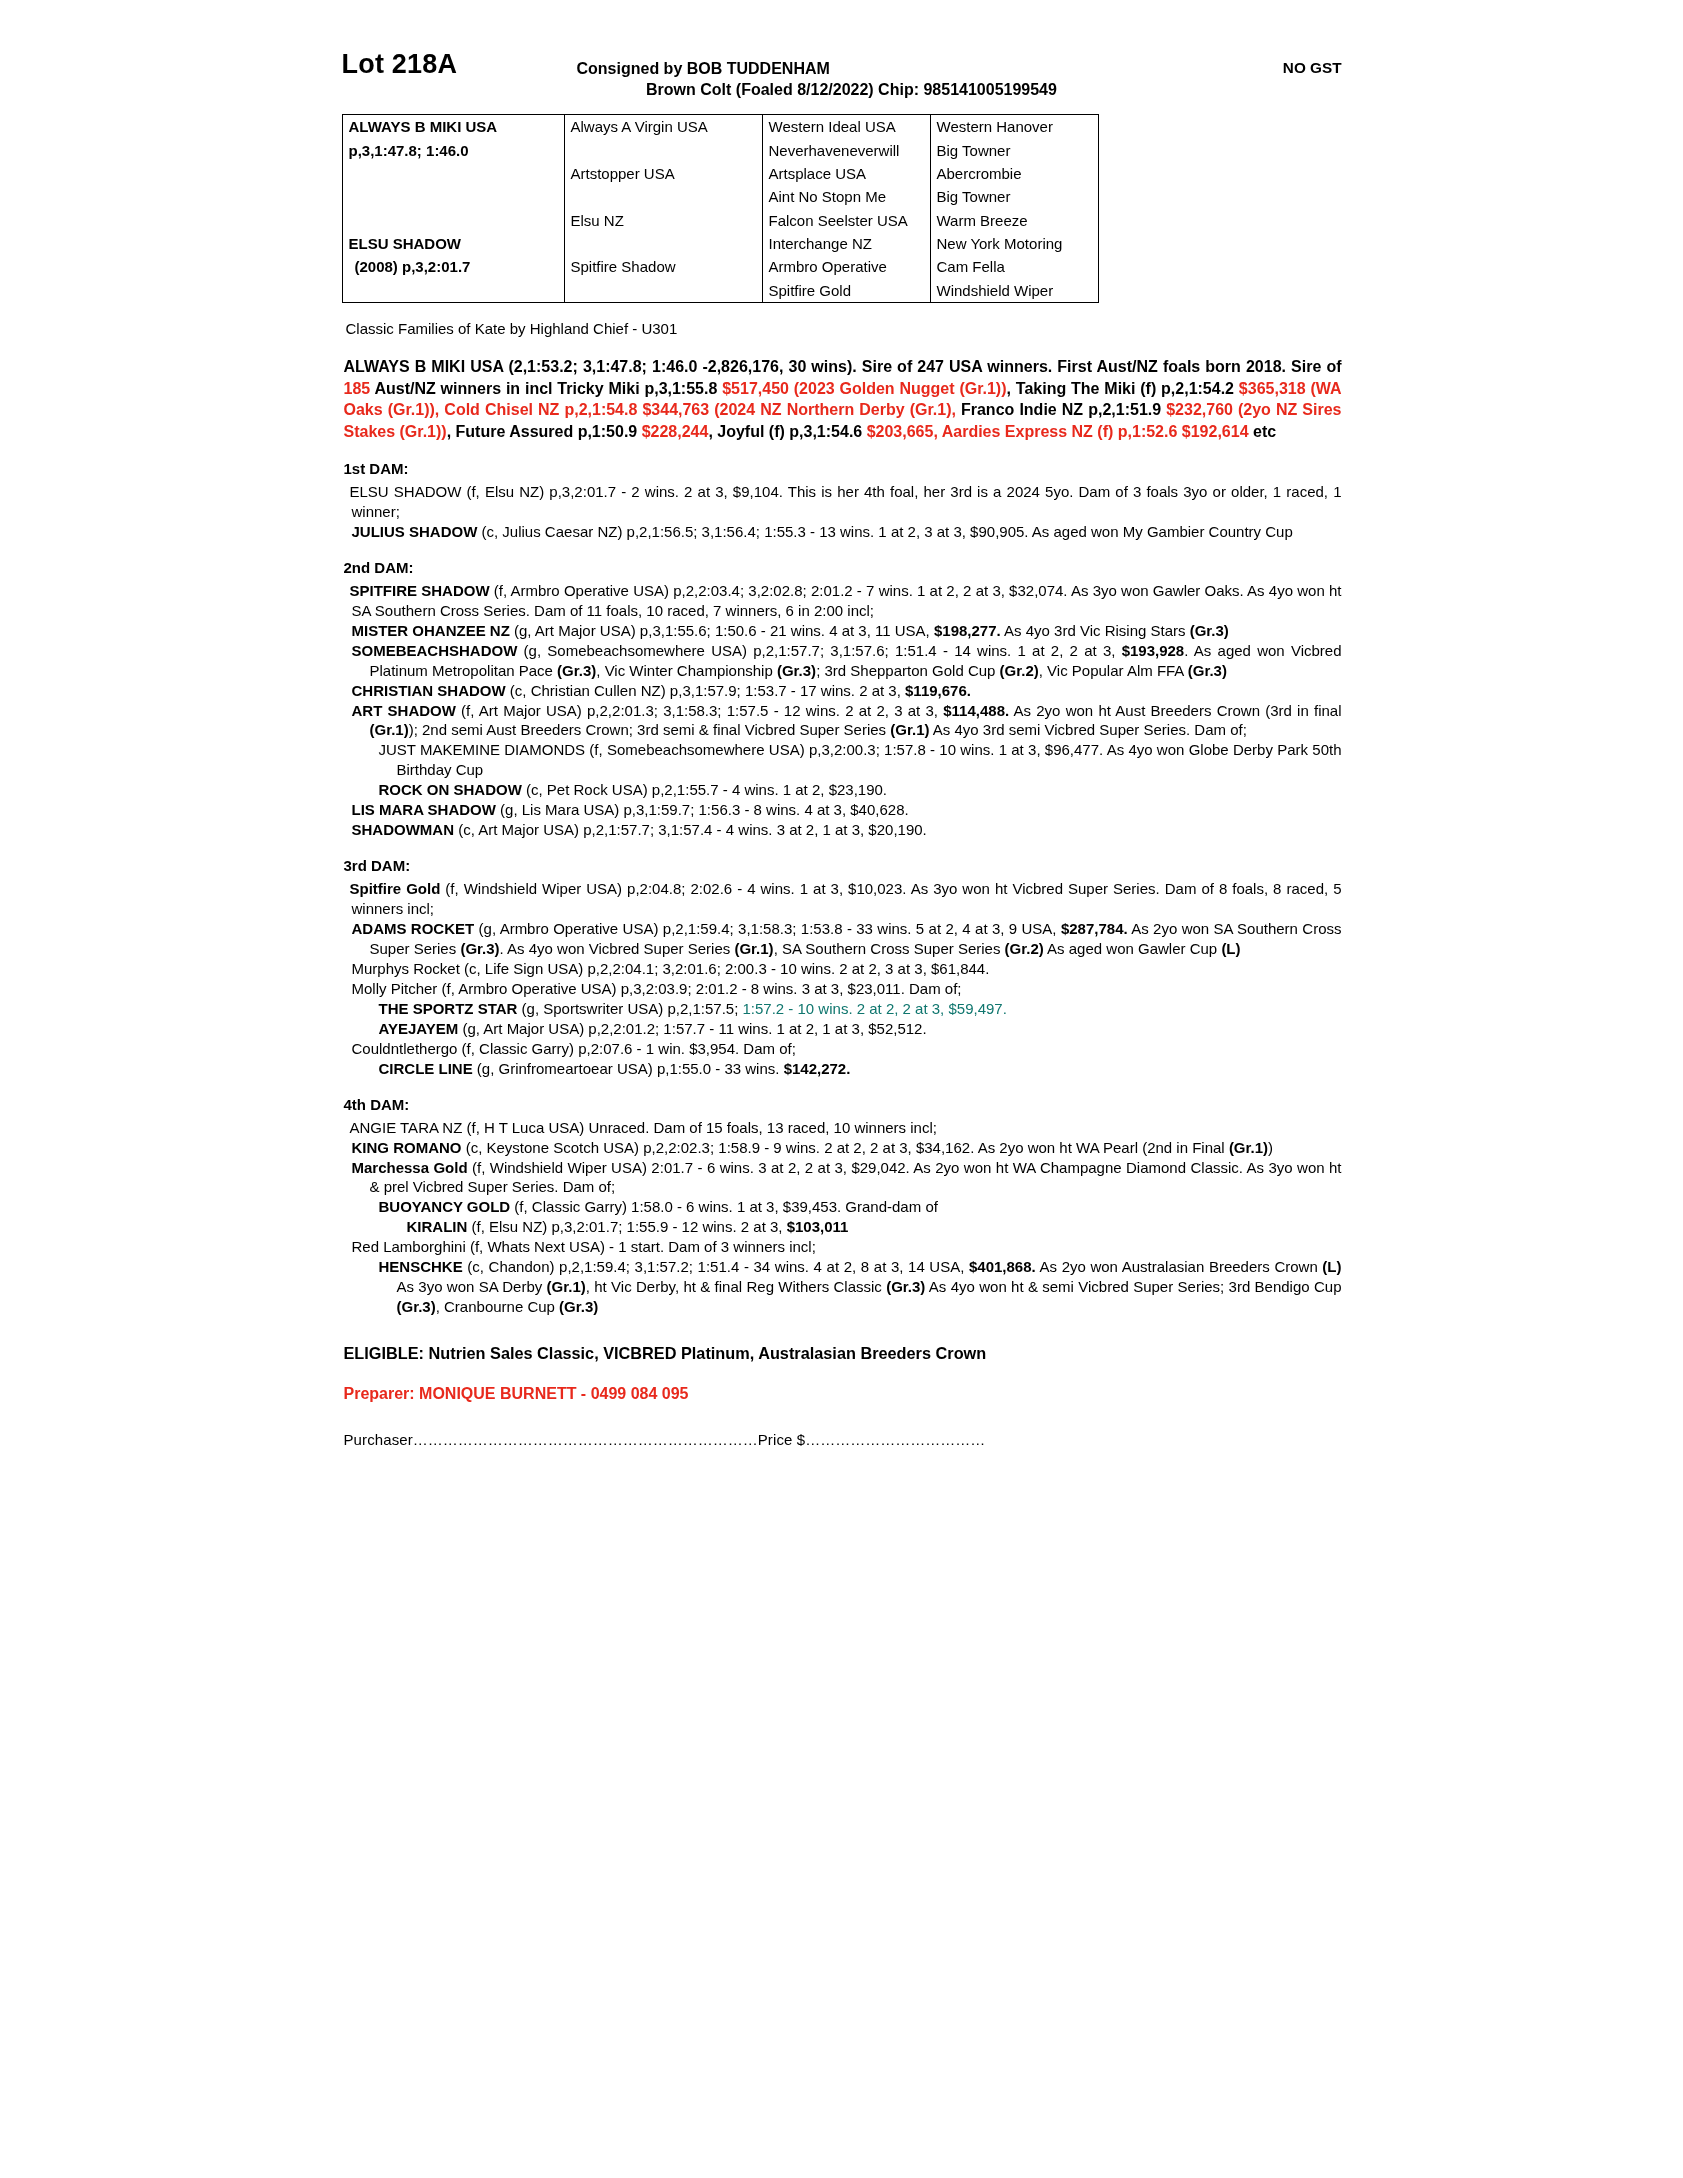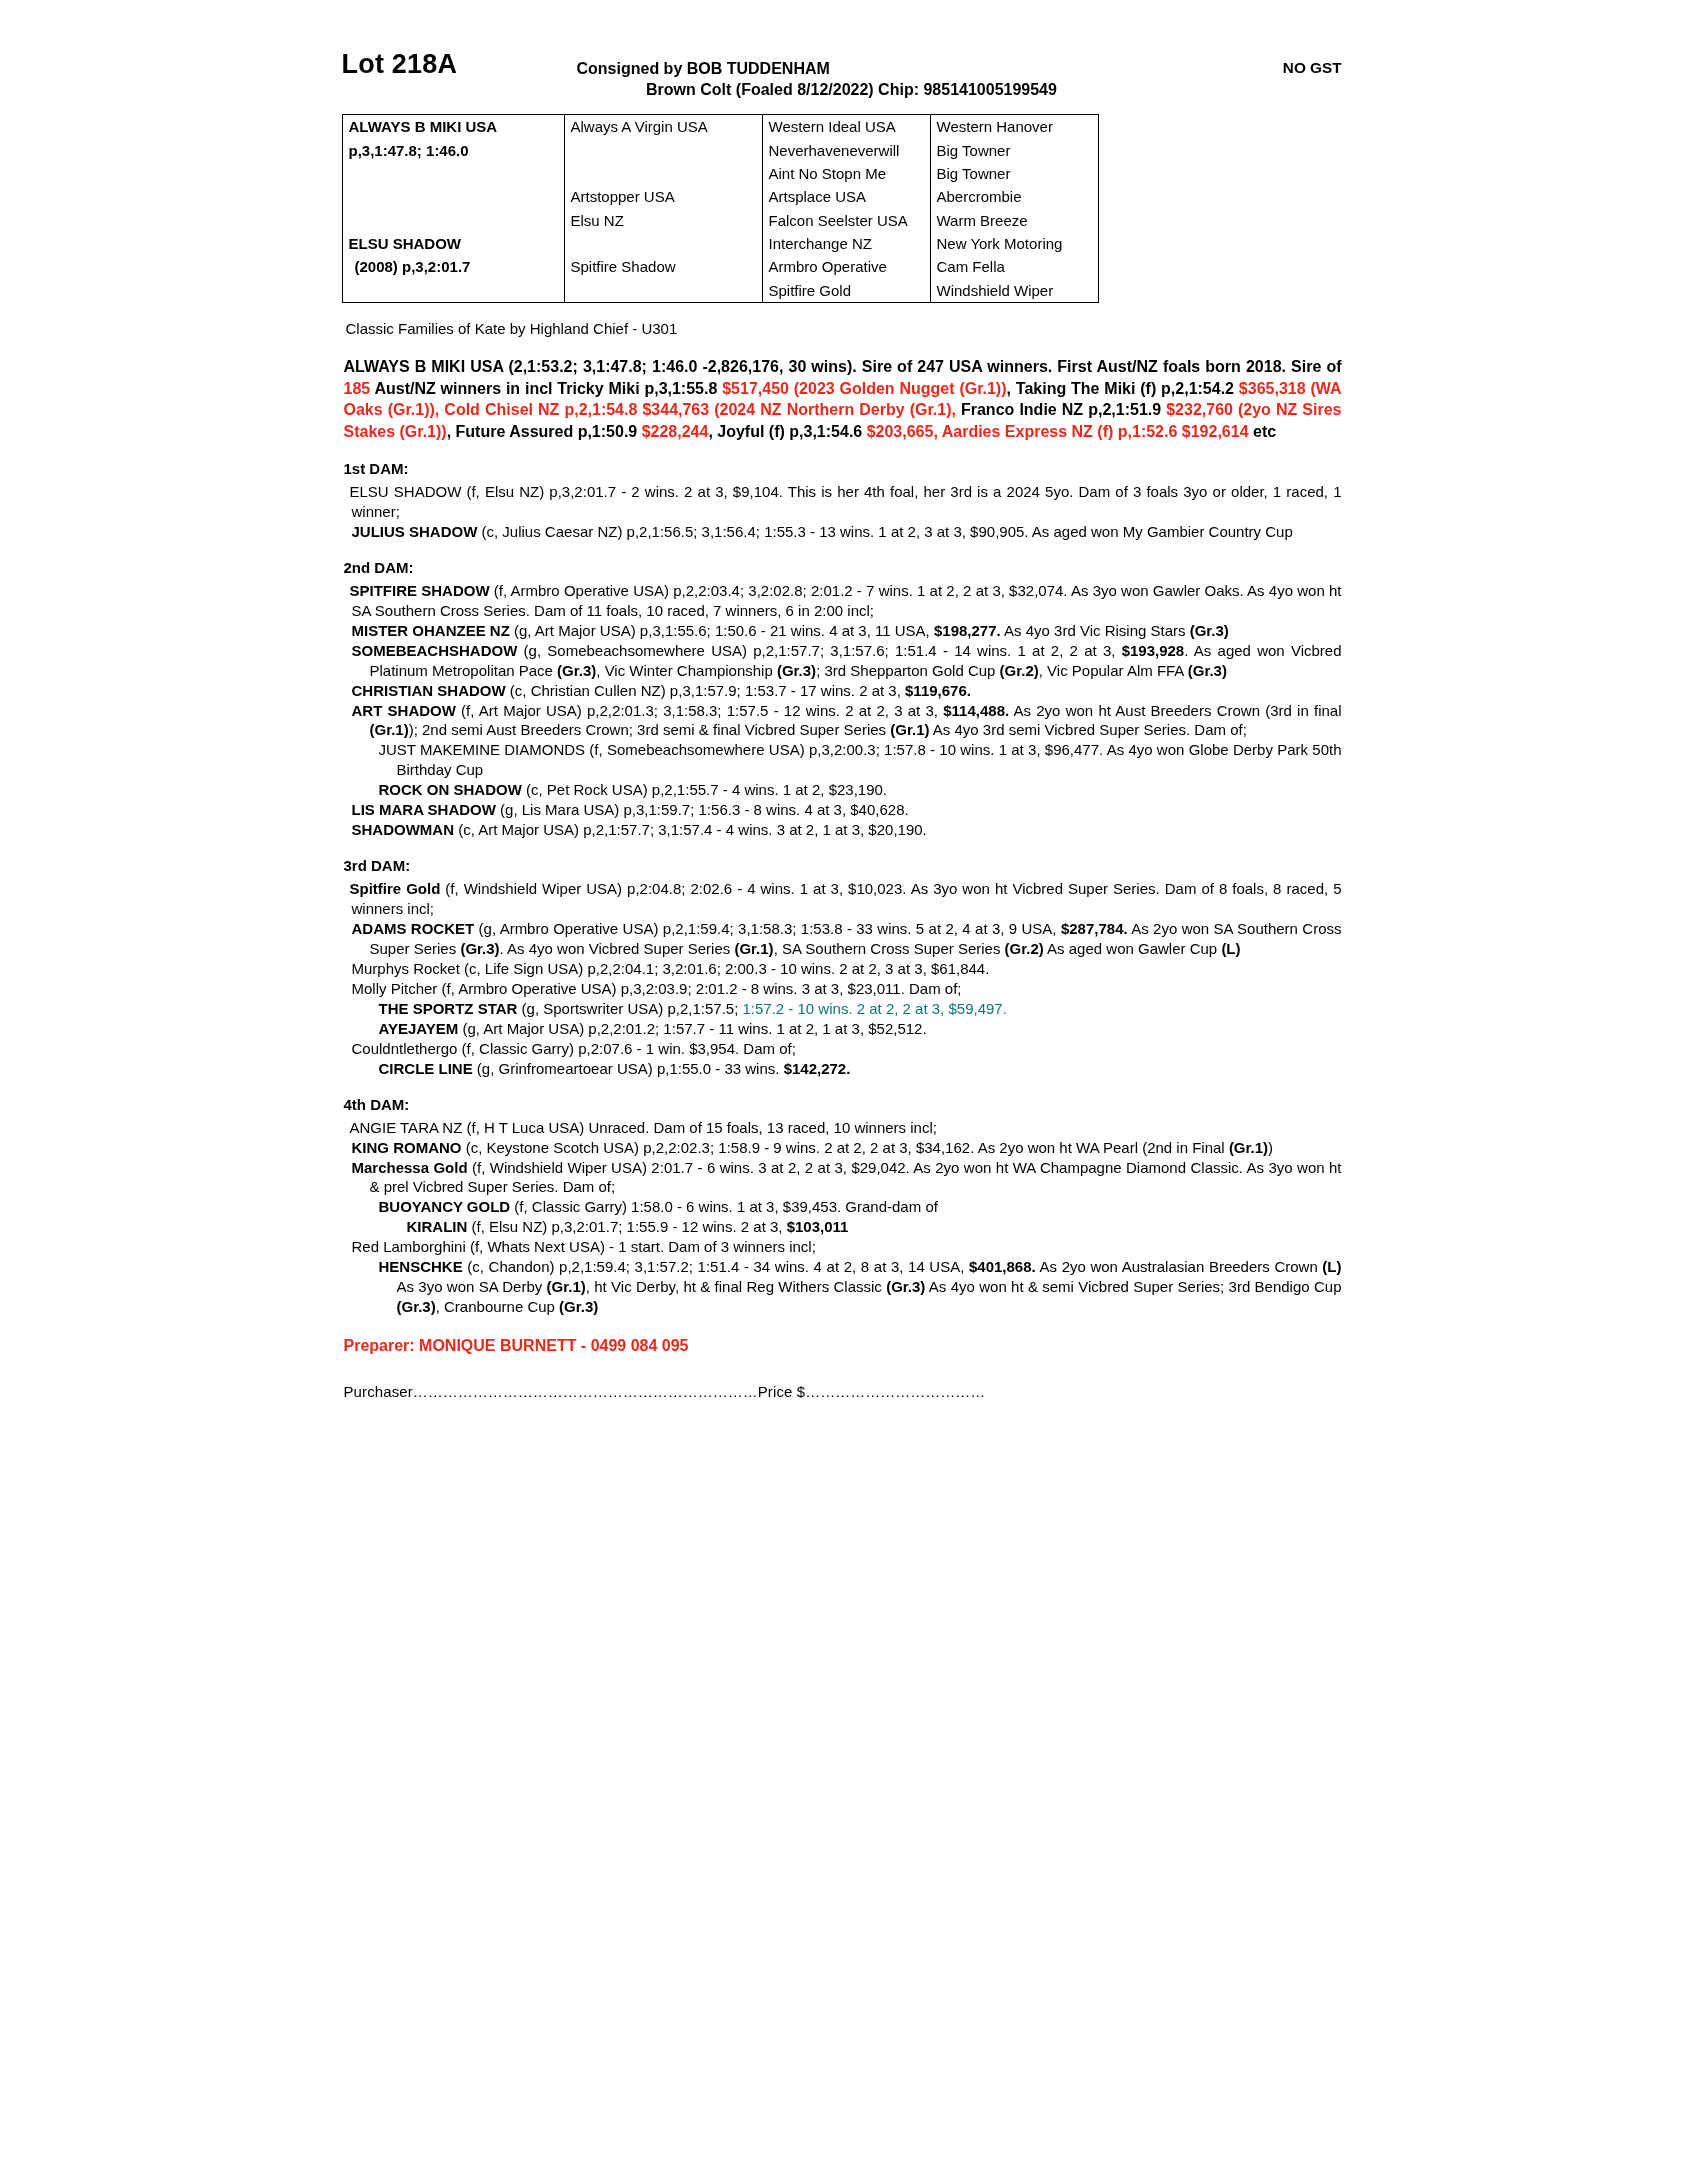--- a/index.html
+++ b/index.html
@@ -158,29 +158,29 @@
           <tr>
             <td class="col1">
               <div class="sire-name">p,3,1:47.8; 1:46.0</div>
             </td>
             <td class="col2"></td>
             <td class="col3">Neverhaveneverwill</td>
             <td class="col4">Big Towner</td>
           </tr>
           <tr>
             <td class="col1"></td>
-            <td class="col2"></td>
-            <td class="col3">Aint No Stopn Me</td>
-            <td class="col4">Big Towner</td>
-          </tr>
-          <tr>
-            <td class="col1"></td>
             <td class="col2">Artstopper USA</td>
             <td class="col3">Artsplace USA</td>
             <td class="col4">Abercrombie</td>
+          </tr>
+          <tr>
+            <td class="col1"></td>
+            <td class="col2"></td>
+            <td class="col3">Aint No Stopn Me</td>
+            <td class="col4">Big Towner</td>
           </tr>
           <tr>
             <td class="col1"></td>
             <td class="col2">Elsu NZ</td>
             <td class="col3">Falcon Seelster USA</td>
             <td class="col4">Warm Breeze</td>
           </tr>
           <tr>
             <td class="col1">
               <div class="dam-name">ELSU SHADOW</div>
@@ -237,20 +237,21 @@
         <div class="dam-head">4th DAM:</div>
         <div class="entry lvl0"><span>ANGIE TARA NZ (f, H T Luca USA) Unraced. Dam of 15 foals, 13 raced, 10 winners incl;</span></div>
         <div class="entry lvl1"><span style="font-weight: bold;">KING ROMANO</span><span> (c, Keystone Scotch USA) p,2,2:02.3; 1:58.9 - 9 wins. 2 at 2, 2 at 3, $34,162. As 2yo won ht WA Pearl (2nd in Final </span><span style="font-weight: bold;">(Gr.1)</span><span>)</span></div>
         <div class="entry lvl1"><span style="font-weight: bold;">Marchessa Gold</span><span> (f, Windshield Wiper USA) 2:01.7 - 6 wins. 3 at 2, 2 at 3, $29,042. As 2yo won ht WA Champagne Diamond Classic. As 3yo won ht &amp; prel Vicbred Super Series. Dam of;</span></div>
         <div class="entry lvl2"><span style="font-weight: bold;">BUOYANCY GOLD</span><span> (f, Classic Garry) 1:58.0 - 6 wins. 1 at 3, $39,453. Grand-dam of</span></div>
         <div class="entry lvl3"><span style="font-weight: bold;">KIRALIN</span><span> (f, Elsu NZ) p,3,2:01.7; 1:55.9 - 12 wins. 2 at 3, </span><span style="font-weight: bold;">$103,011</span></div>
         <div class="entry lvl1"><span>Red Lamborghini (f, Whats Next USA) - 1 start. Dam of 3 winners incl;</span></div>
         <div class="entry lvl2"><span style="font-weight: bold;">HENSCHKE</span><span> (c, Chandon) p,2,1:59.4; 3,1:57.2; 1:51.4 - 34 wins. 4 at 2, 8 at 3, 14 USA, </span><span style="font-weight: bold;">$401,868.</span><span> As 2yo won Australasian Breeders Crown </span><span style="font-weight: bold;">(L)</span><span> As 3yo won SA Derby </span><span style="font-weight: bold;">(Gr.1)</span><span>, ht Vic Derby, ht &amp; final Reg Withers Classic </span><span style="font-weight: bold;">(Gr.3)</span><span> As 4yo won ht &amp; semi Vicbred Super Series; 3rd Bendigo Cup </span><span style="font-weight: bold;">(Gr.3)</span><span>, Cranbourne Cup </span><span style="font-weight: bold;">(Gr.3)</span></div>
       </div>
 
+    <div class="eligible">ELIGIBLE: Nutrien Sales Classic, VICBRED Platinum, Australasian Breeders Crown</div>
     <div class="preparer">Preparer: MONIQUE BURNETT - 0499 084 095</div>
     <div class="purchaser">
       <span>Purchaser</span><span class="dots">……………………………………………………………</span><span>Price $</span><span class="dots">………………………………</span>
     </div>
 
   </div>
 </div>
 
 
 </body></html>

